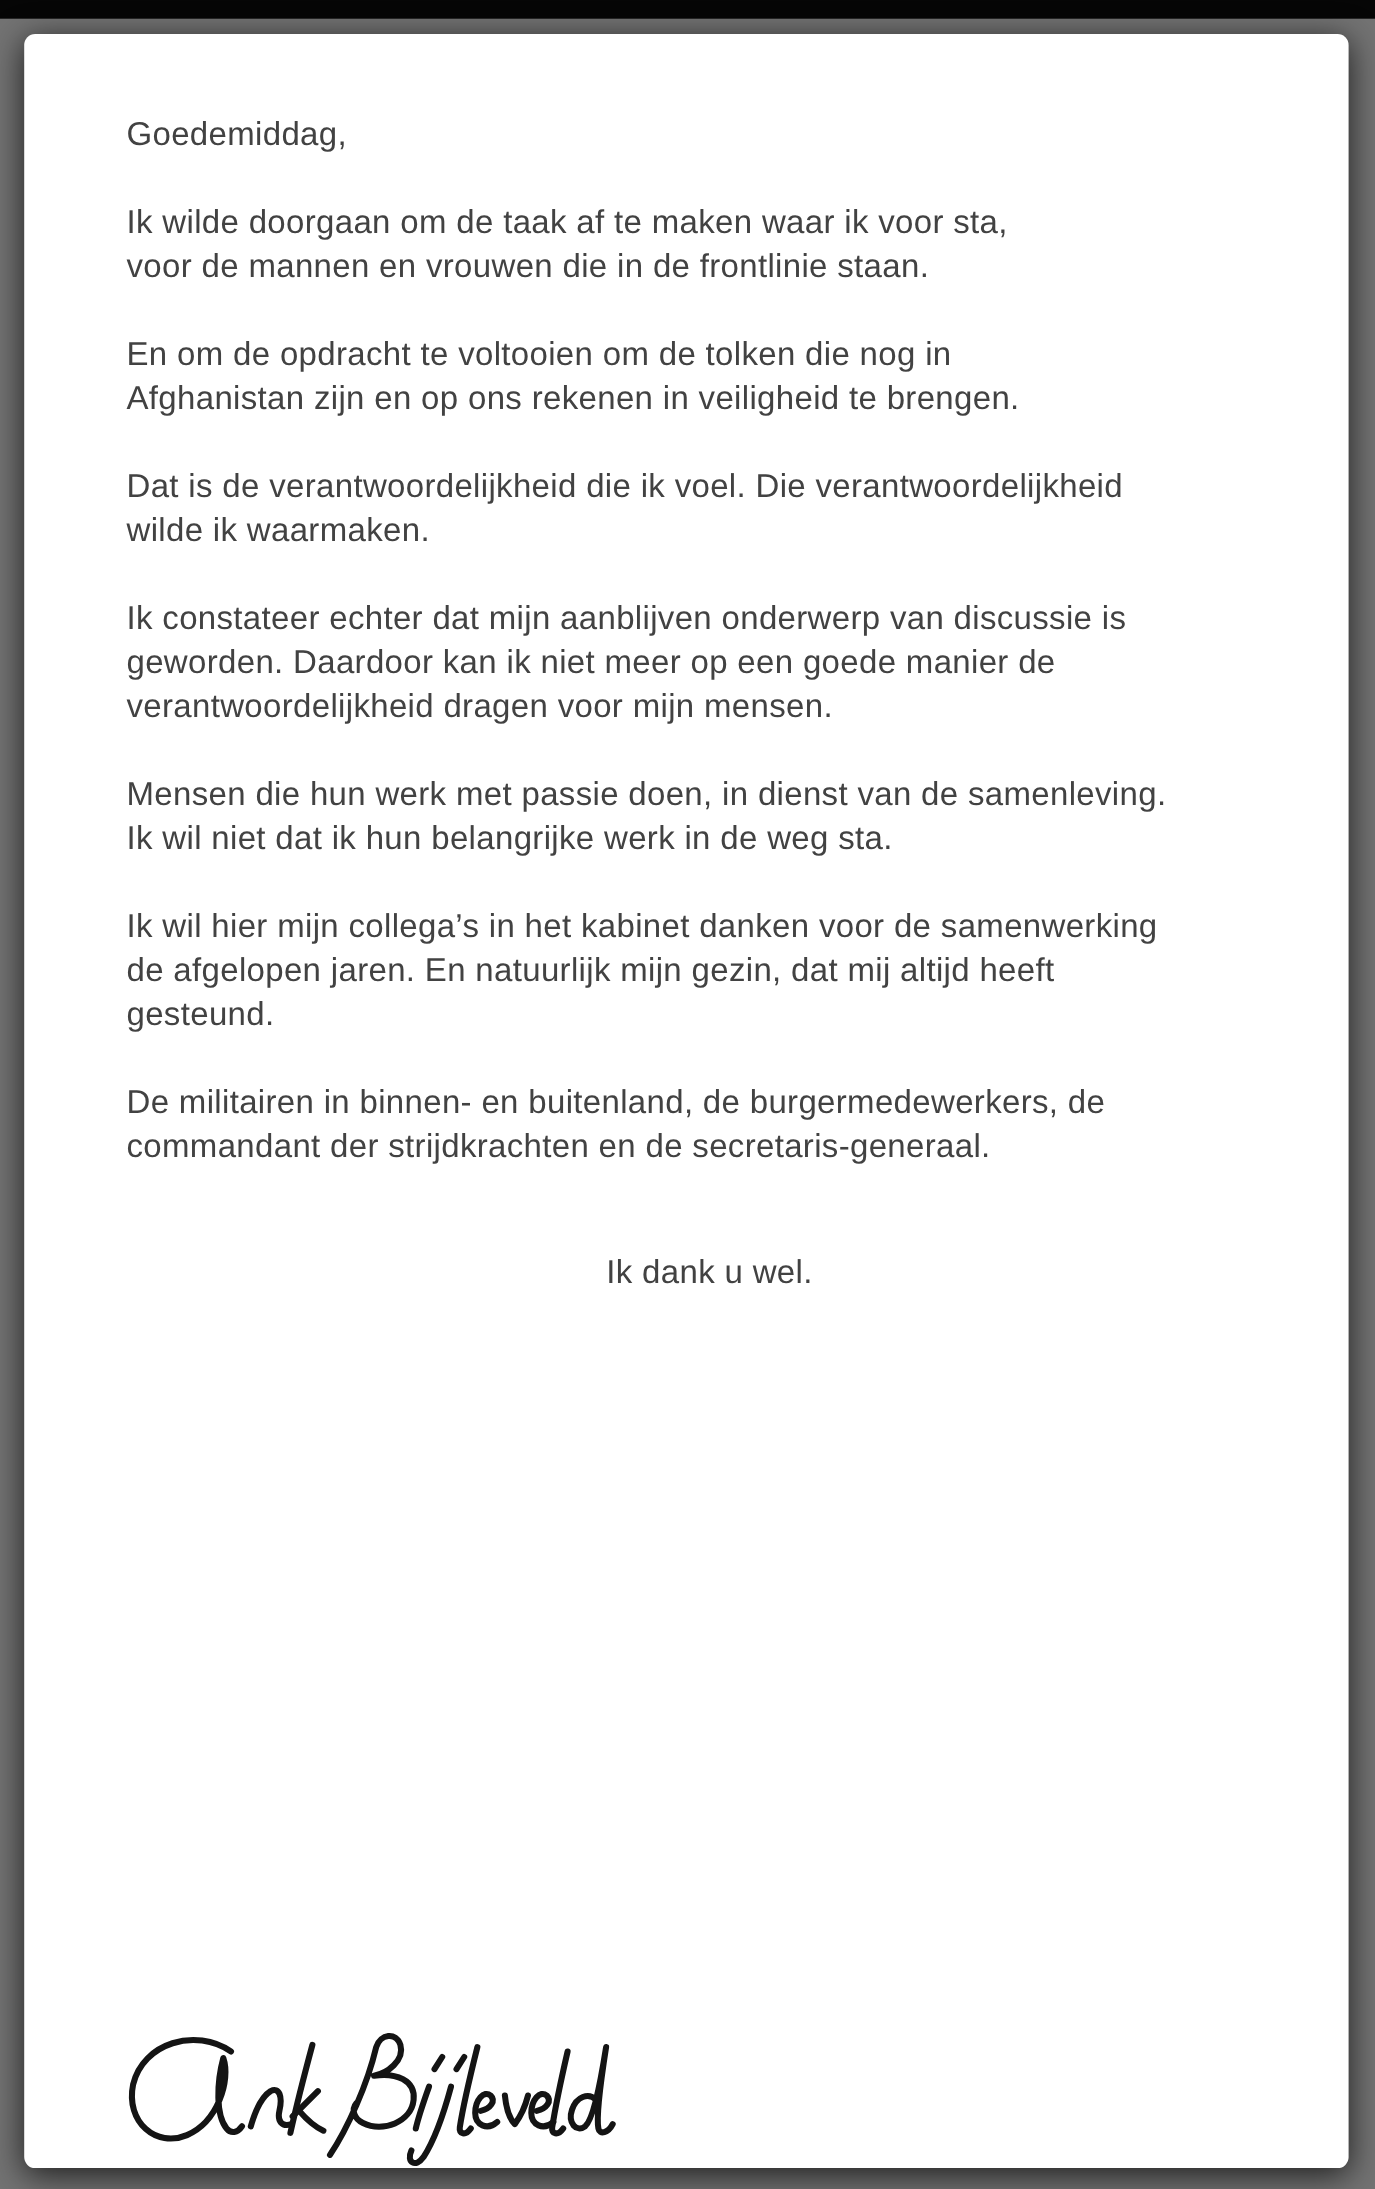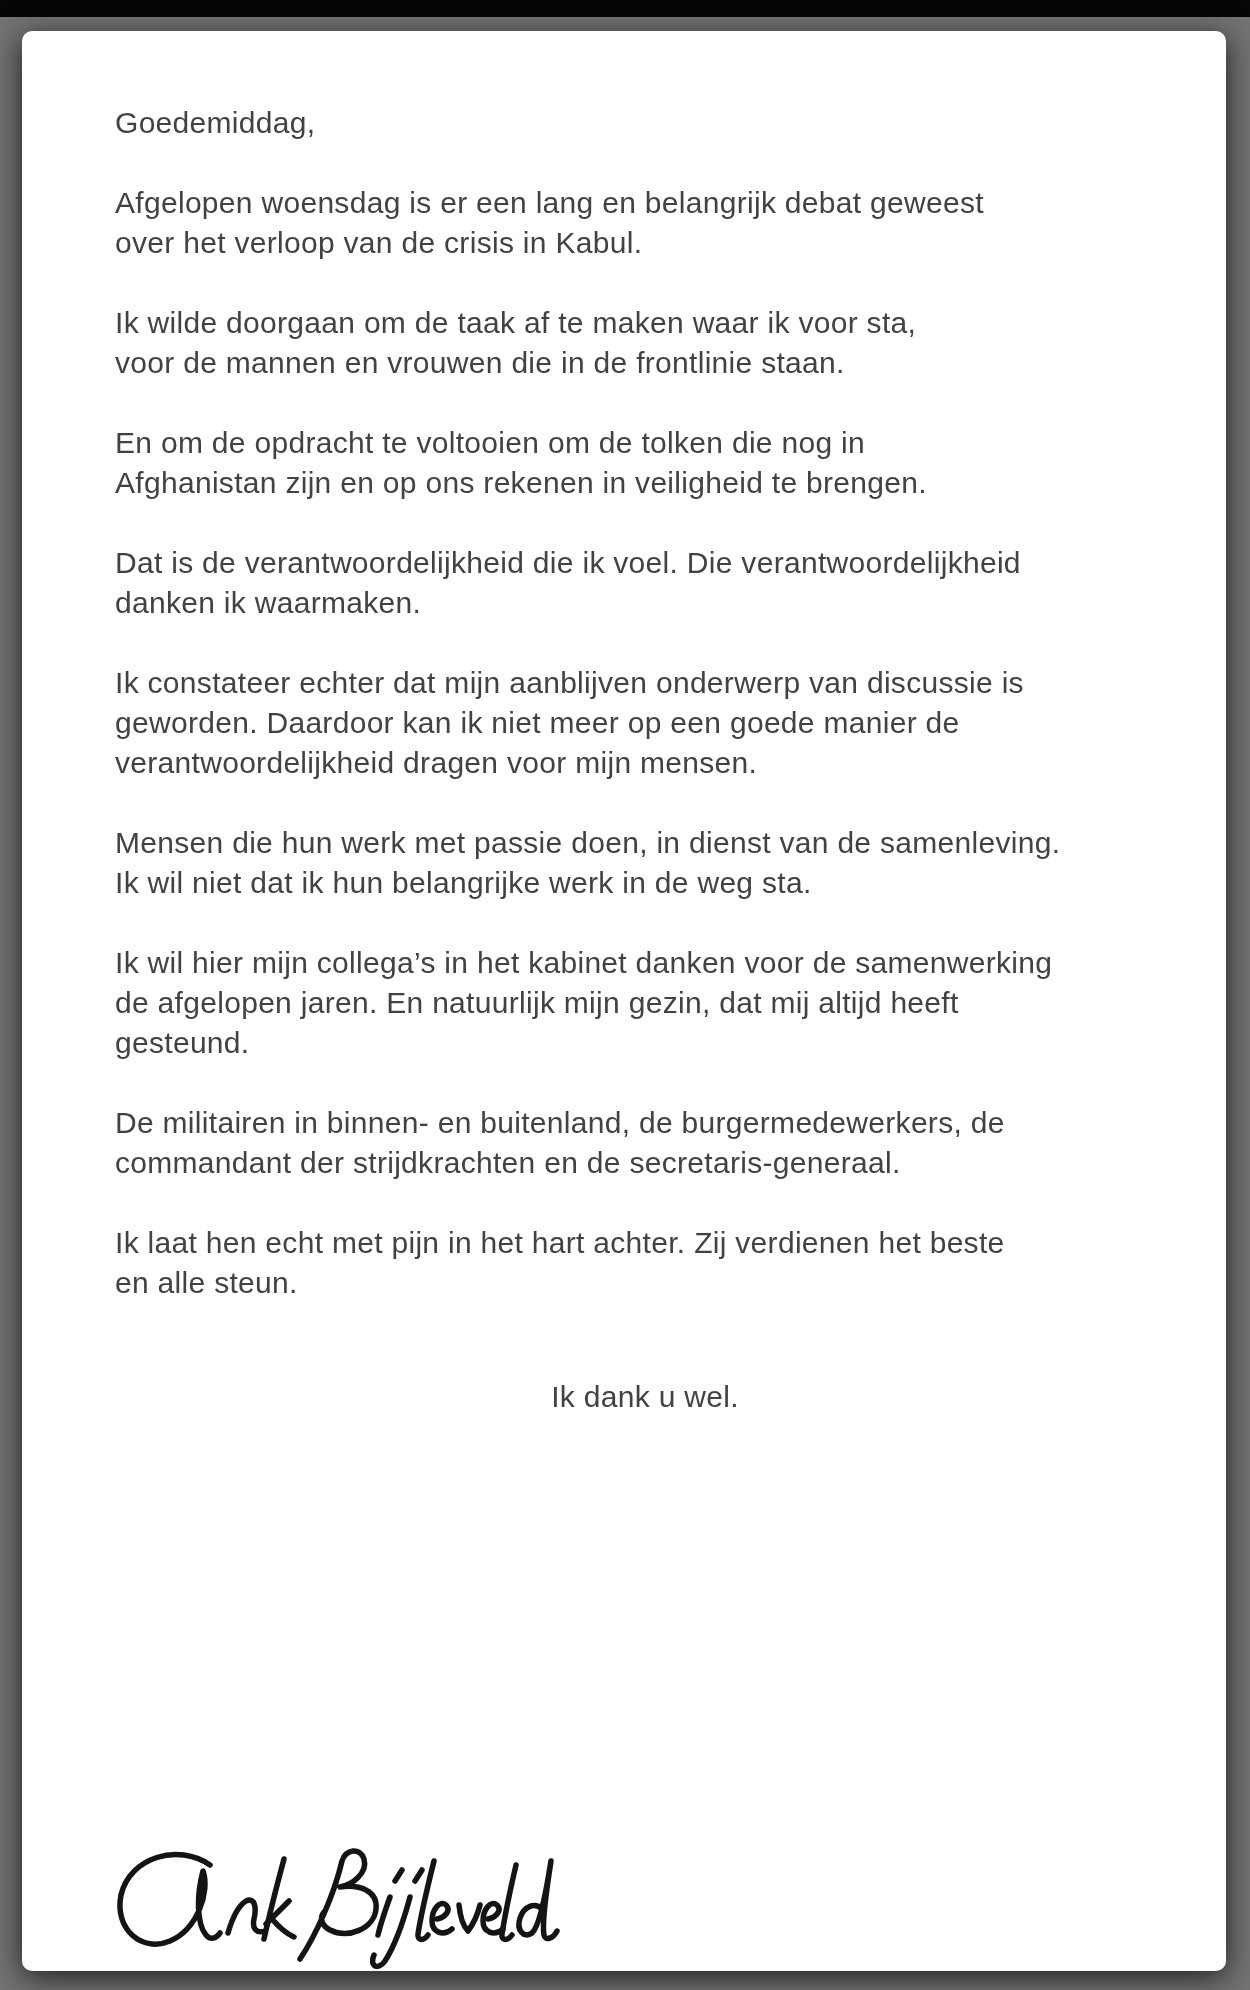--- a/index.html
+++ b/index.html
@@ -61,40 +61,36 @@
     height: 100%;
   }
 </style>
 </head>
 <body>
 
 <div class="stage">
   <div class="paper">
     <div class="content">
       <p>Goedemiddag,</p>
-      <p>Afgelopen woensdag is er een lang en belangrijk debat geweest
-over het verloop van de crisis in Kabul.</p>
       <p>Ik wilde doorgaan om de taak af te maken waar ik voor sta,
 voor de mannen en vrouwen die in de frontlinie staan.</p>
       <p>En om de opdracht te voltooien om de tolken die nog in
 Afghanistan zijn en op ons rekenen in veiligheid te brengen.</p>
       <p>Dat is de verantwoordelijkheid die ik voel. Die verantwoordelijkheid
-danken ik waarmaken.</p>
+wilde ik waarmaken.</p>
       <p>Ik constateer echter dat mijn aanblijven onderwerp van discussie is
 geworden. Daardoor kan ik niet meer op een goede manier de
 verantwoordelijkheid dragen voor mijn mensen.</p>
       <p>Mensen die hun werk met passie doen, in dienst van de samenleving.
 Ik wil niet dat ik hun belangrijke werk in de weg sta.</p>
       <p>Ik wil hier mijn collega’s in het kabinet danken voor de samenwerking
 de afgelopen jaren. En natuurlijk mijn gezin, dat mij altijd heeft
 gesteund.</p>
       <p>De militairen in binnen- en buitenland, de burgermedewerkers, de
 commandant der strijdkrachten en de secretaris-generaal.</p>
-      <p>Ik laat hen echt met pijn in het hart achter. Zij verdienen het beste
-en alle steun.</p>
       <p class="closing">Ik dank u wel.</p>
     </div>
 
     <div class="signature" role="img" aria-label="Ank Bijleveld">
 
       <svg viewBox="0 0 460 150" fill="none" stroke="#141414" stroke-width="5.5" stroke-linecap="round" stroke-linejoin="round">
 
         <path d="M 100 34 C 68 12, 20 26, 11 64 C 4 98, 32 122, 60 110 C 88 98, 100 60, 93 40 C 87 62, 86 92, 96 104 C 100 109, 106 108, 110 102"></path>
 
         <path d="M 118 102 C 122 88, 128 75, 136 70 C 144 66, 147 75, 144 88 C 142 97, 146 103, 155 100"></path>

